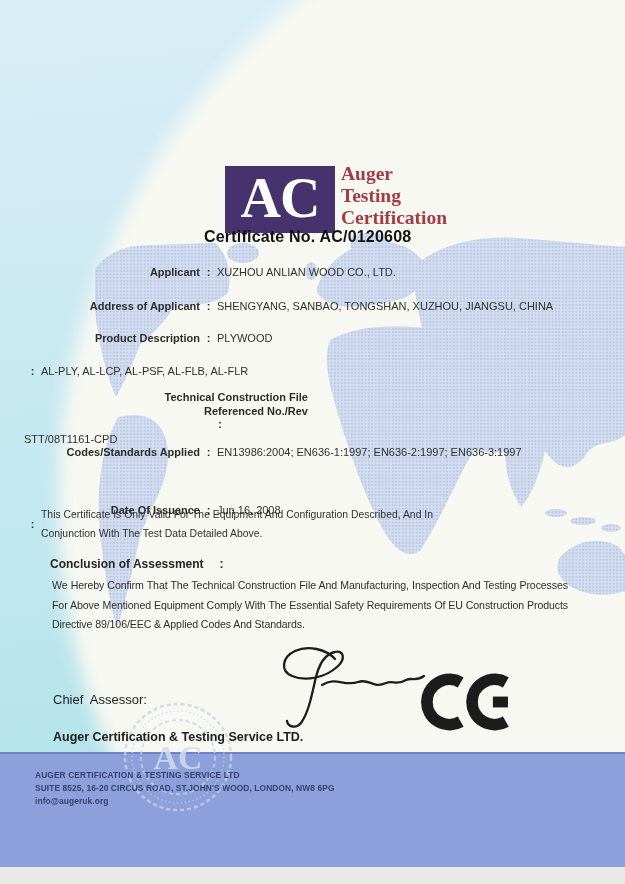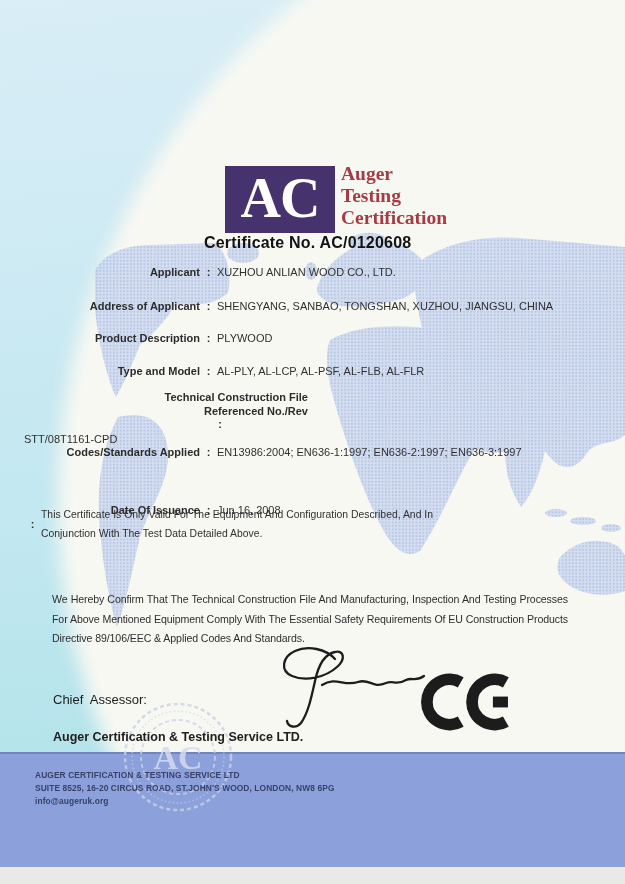--- a/index.html
+++ b/index.html
@@ -15,36 +15,36 @@
     border-top:2px solid #7184bf; box-sizing:border-box; z-index:3; }
   .bottom-strip { position:absolute; left:0; top:867px; width:625px; height:17px; background:#e9eae5; z-index:3; }
   .stamp { position:absolute; left:120px; top:699px; width:116px; height:116px; z-index:4; }
   .title { position:absolute; left:0; top:120px; width:625px; text-align:center;
     font-size:21.5px; font-weight:bold; font-style:italic; color:#161616; letter-spacing:.4px; z-index:5;}
   .logo-box { position:absolute; left:225px; top:166px; width:110px; height:67px; background:#46336e;
     color:#ffffff; font-family:"Liberation Serif", serif; font-weight:bold; font-size:56px;
     text-align:center; line-height:64px; letter-spacing:-1px; z-index:5;}
   .logo-text { position:absolute; left:341px; top:163px; font-family:"Liberation Serif", serif;
     font-weight:bold; font-size:19.5px; line-height:21.8px; color:#a53b44; z-index:5;}
-  .cert-no { position:absolute; left:204px; top:234px; font-size:16px; font-weight:bold; color:#131313;
+  .cert-no { position:absolute; left:204px; top:228px; font-size:16px; font-weight:bold; color:#131313;
     letter-spacing:.2px; z-index:5;}
   .frow { position:absolute; left:24px; display:flex; align-items:center; z-index:5; }
   .flabel { width:176px; text-align:right; font-weight:bold; font-size:11px; color:#2c2c2c;
     white-space:pre-line; line-height:14px; }
   .fcolon { width:17px; text-align:center; font-weight:bold; font-size:11px; color:#2c2c2c; flex:none;}
   .fvalue { width:392px; font-size:11px; color:#303030; line-height:19px; }
   .fvalue.justify { text-align:justify; font-size:10.4px; }
   .r1{top:264px;height:16px;} .r2{top:298px;height:16px;} .r3{top:330px;height:16px;}
   .r4{top:363px;height:16px;} .r5{top:390px;height:34px;flex-direction:column;} .r6{top:444px;height:16px;}
   .r7{top:477px;height:16px;margin-top:25px;} .r8{top:503px;height:42px;}
   .concl-label-row { position:absolute; left:50px; top:557px; font-weight:bold; font-size:12px;
     color:#252525; z-index:5;}
   .concl-label-row .ccolon { margin-left:16px; }
   .concl-text { position:absolute; left:52px; top:576px; width:516px; font-size:10.6px;
-    line-height:19.6px; text-align:justify; color:#2e2e2e; letter-spacing:-.1px; z-index:5;margin-top:14px;}
+    line-height:19.6px; text-align:justify; color:#2e2e2e; letter-spacing:-.1px; z-index:5;}
   .chief { position:absolute; left:53px; top:692px; font-weight:normal; font-size:13px;
     white-space:pre; color:#202020; z-index:5;}
   .company { position:absolute; left:53px; top:730px; font-weight:bold; font-size:12.5px; color:#202020; z-index:5;}
   .sig { position:absolute; left:238px; top:643px; z-index:5;}
   .ce { position:absolute; left:421px; top:666px; z-index:5;}
   .footer-text { position:absolute; left:35px; top:769px; font-size:8.4px; font-weight:bold;
     color:#39406a; line-height:12.8px; letter-spacing:.1px; z-index:5;}
 </style>
 </head>
 <body>
@@ -117,21 +117,20 @@
     <span class="flabel">Address of Applicant</span>
     <span class="fcolon">:</span>
     <span class="fvalue">SHENGYANG, SANBAO, TONGSHAN, XUZHOU, JIANGSU, CHINA</span>
   </div>
   <div class="frow r3">
     <span class="flabel">Product Description</span>
     <span class="fcolon">:</span>
     <span class="fvalue">PLYWOOD</span>
   </div>
   <div class="frow r4">
-    <span class="flabel">Type and Model</span>
     <span class="fcolon">:</span>
     <span class="fvalue">AL-PLY, AL-LCP, AL-PSF, AL-FLB, AL-FLR</span>
   </div>
   <div class="frow r5">
     <span class="flabel">Technical Construction File
 Referenced No./Rev</span>
     <span class="fcolon">:</span>
     <span class="fvalue">STT/08T1161-CPD</span>
   </div>
   <div class="frow r6">
@@ -142,20 +141,23 @@
   <div class="frow r7">
     <span class="flabel">Date Of Issuance</span>
     <span class="fcolon">:</span>
     <span class="fvalue">Jun 16, 2008</span>
   </div>
   <div class="frow r8">
     <span class="fcolon">:</span>
     <span class="fvalue justify">This Certificate Is Only Valid For The Equipment And Configuration Described, And In Conjunction With The Test Data Detailed Above.</span>
   </div>
 
+  <div class="concl-label-row">
+    <span>Conclusion of Assessment</span><span class="ccolon">:</span>
+  </div>
   <div class="concl-text">We Hereby Confirm That The Technical Construction File And Manufacturing, Inspection And Testing Processes For Above Mentioned Equipment Comply With The Essential Safety Requirements Of EU Construction Products Directive 89/106/EEC &amp; Applied Codes And Standards.</div>
 
   <div class="chief">Chief  Assessor:</div>
 
   <svg class="sig" width="205" height="90" viewBox="0 0 205 90">
     <path d="M97,16 C88,6 70,2 57,8 C44,14 42,28 54,33 C68,39 88,34 99,24 C108,16 106,7 97,9 C86,11 80,24 77,38 C73,56 70,70 63,80 C58,86 50,84 49,78" fill="none" stroke="#1d1d1d" stroke-width="2.3" stroke-linecap="round"></path>
     <path d="M84,42 C98,33 106,44 120,39 C132,35 134,46 148,40 C156,37 158,43 168,37 C174,34 178,39 186,33" fill="none" stroke="#1d1d1d" stroke-width="2.3" stroke-linecap="round"></path>
   </svg>
 
   <div class="company">Auger Certification &amp; Testing Service LTD.</div>

